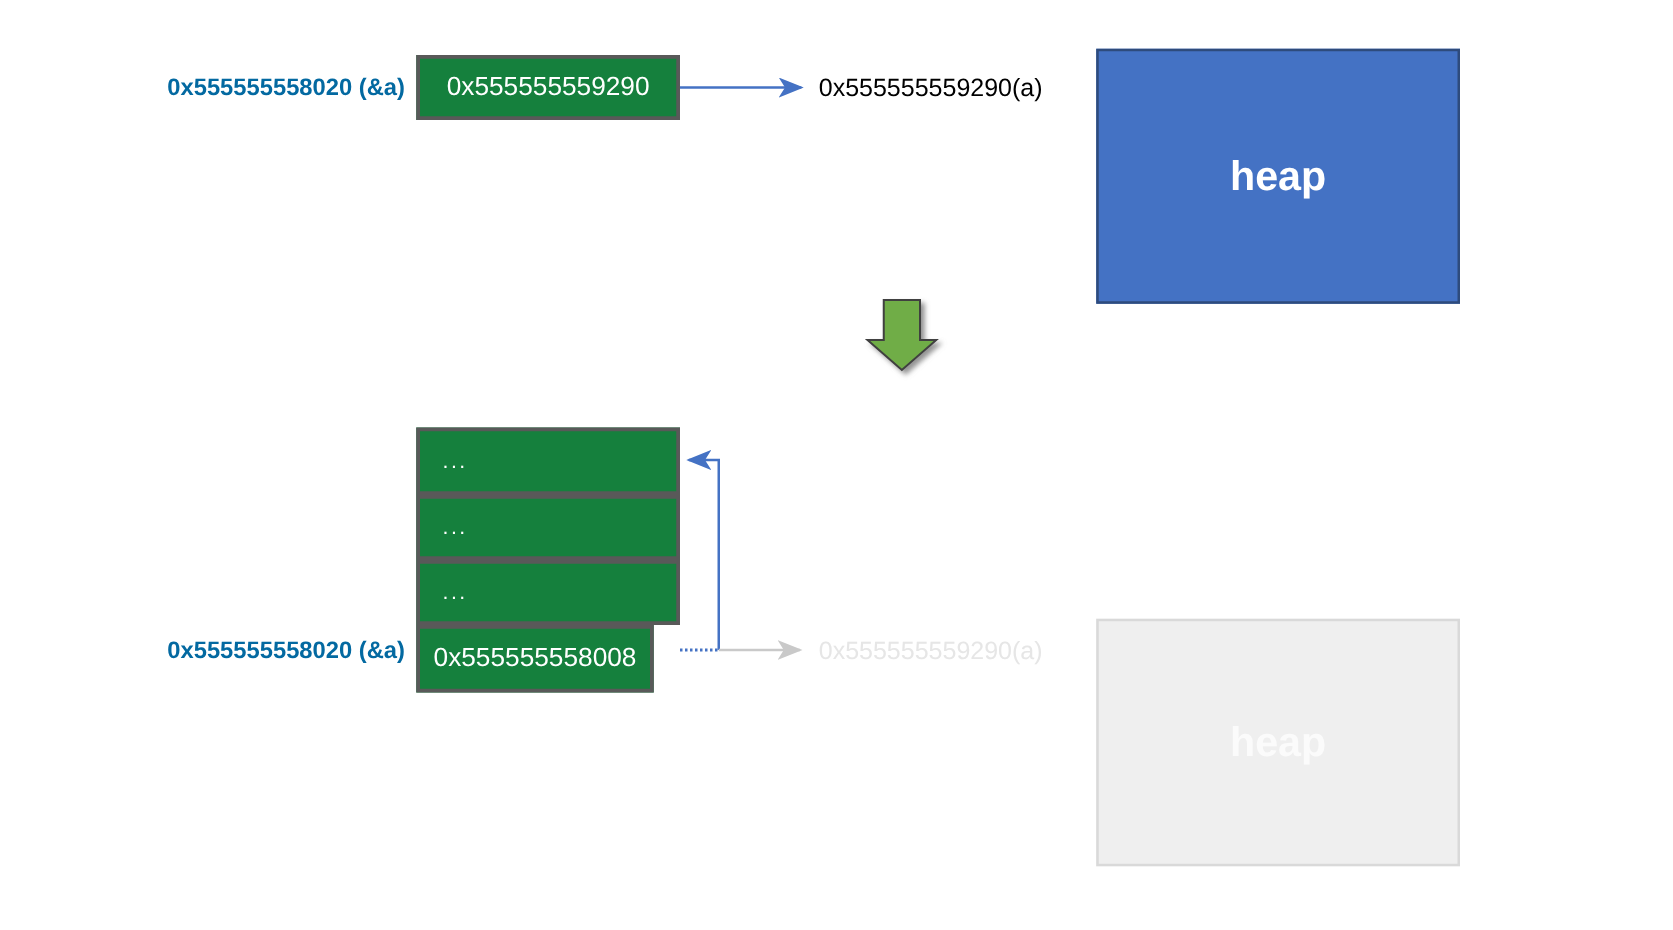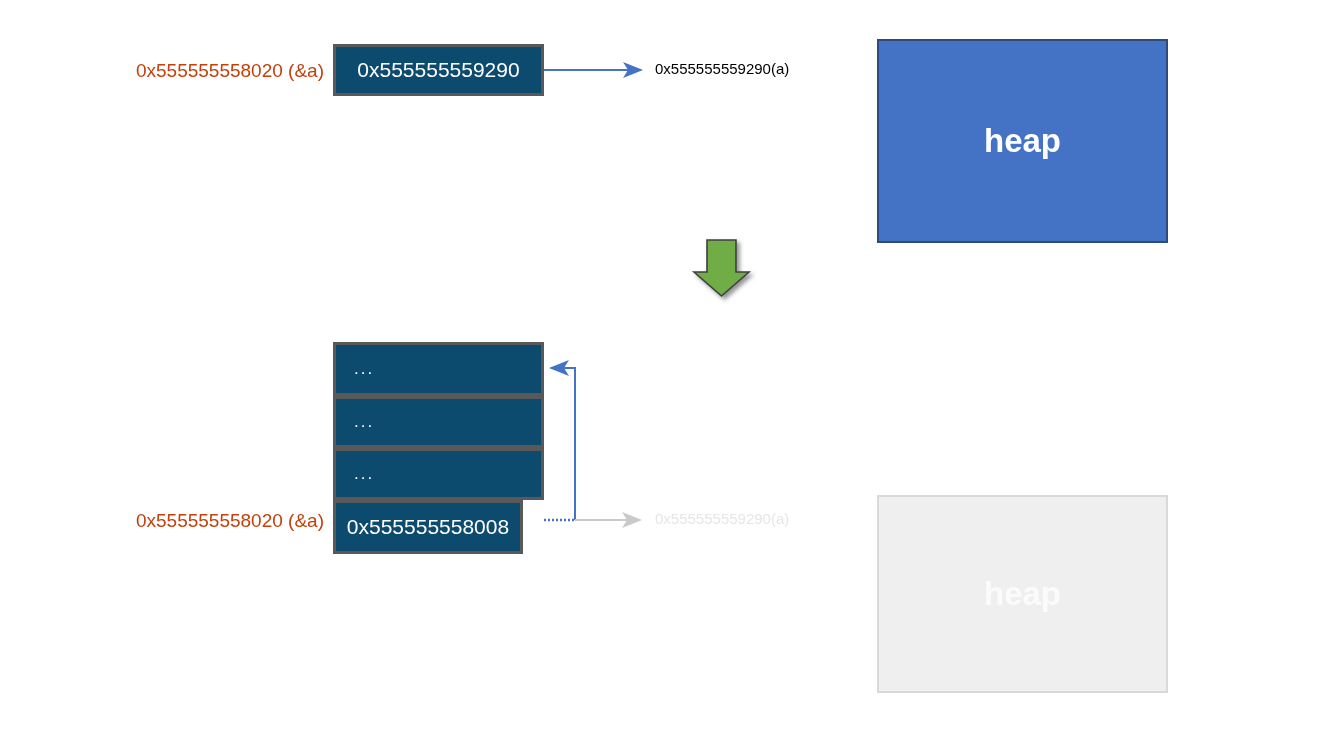--- a/index.html
+++ b/index.html
@@ -18,30 +18,31 @@
     position: absolute;
     left: 0; top: 0;
     width: 1338px;
     height: 744px;
   }
 
   
   .addr-label {
     position: absolute;
     font-size: 19px;
-    color: #c2410c;
+    color: #0369a1;
     white-space: nowrap;
     text-align: right;
     letter-spacing: 0px;
+    font-weight: bold;
   }
 
   
   .mem-box {
     position: absolute;
-    background: #0c4a6e;
+    background: #15803d;
     border: 3px solid #595959;
     box-sizing: border-box;
     display: flex;
     align-items: center;
     color: #ffffff;
     font-size: 21px;
   }
   .mem-box.centered { justify-content: center; }
   .mem-box.leading  { justify-content: flex-start; padding-left: 18px; }
   .mem-box .ellipsis {
@@ -67,21 +68,21 @@
   }
   .heap-faded {
     background: #EFEFEF;
     border: 2px solid #D9D9D9;
     color: #FBFBFB;
   }
 
   
   .target-text {
     position: absolute;
-    font-size: 15px;
+    font-size: 20px;
     white-space: nowrap;
   }
   .target-active { color: #000000; }
   .target-faded  { color: #E6E6E6; }
 
   
   .wires {
     position: absolute;
     left: 0; top: 0;
     width: 1338px;

